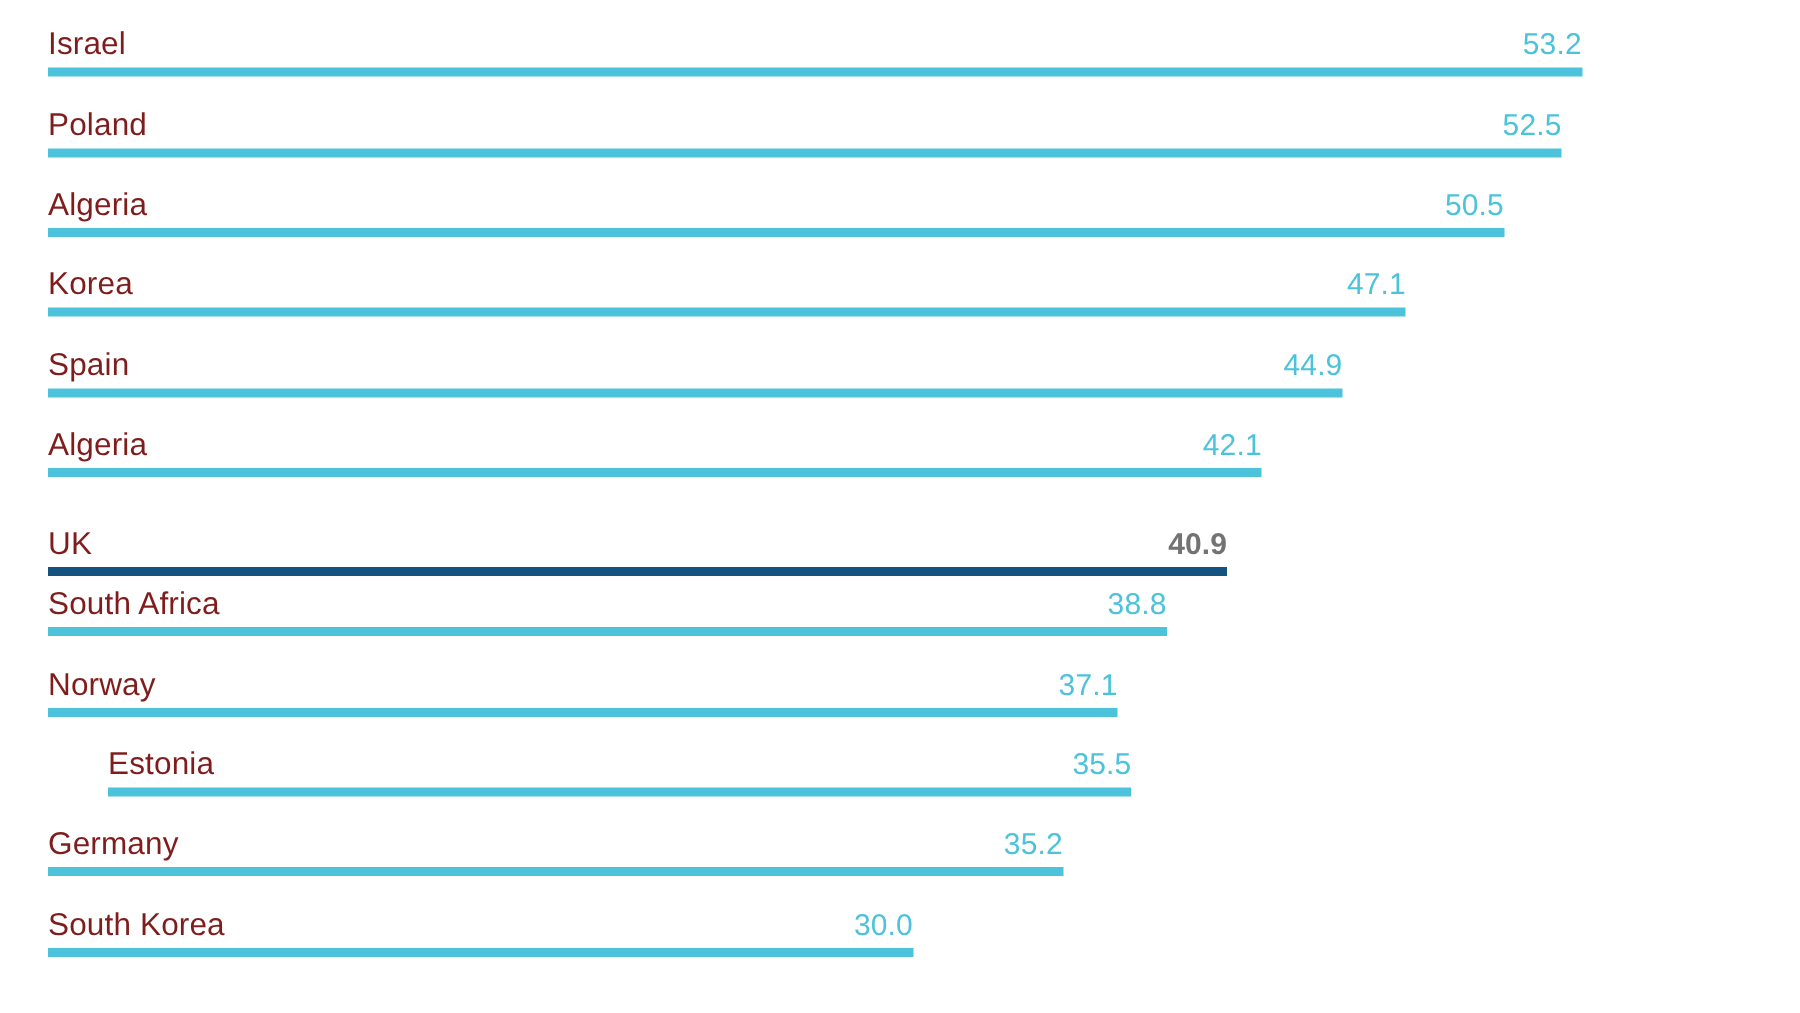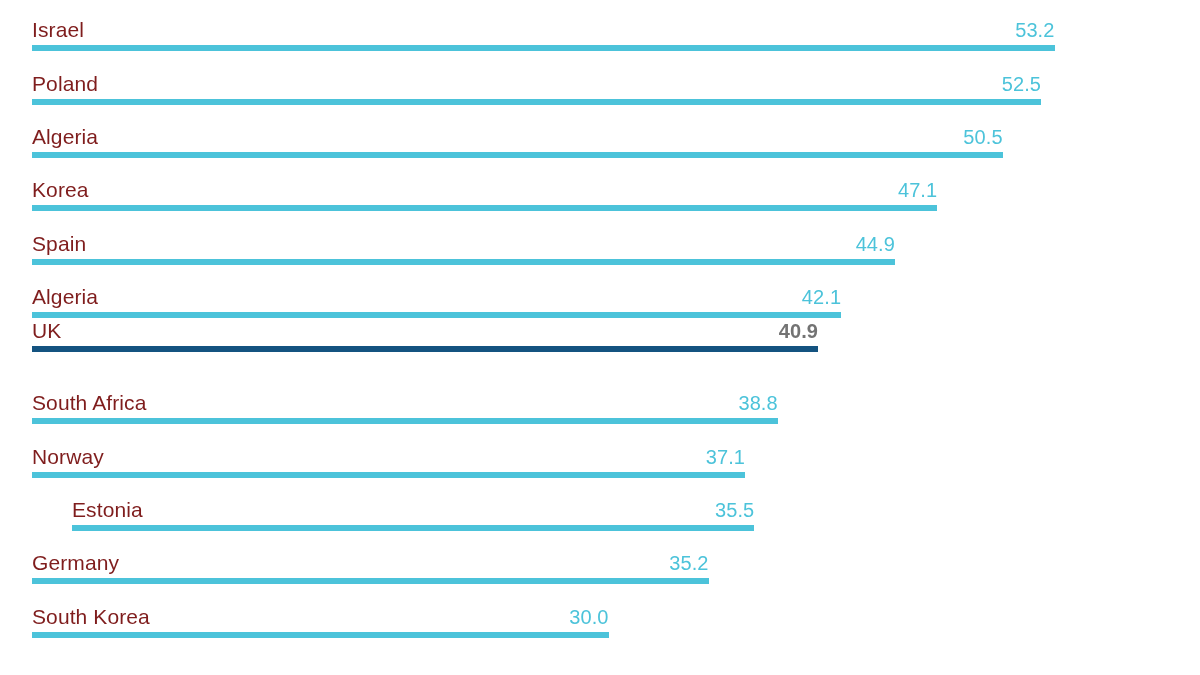--- a/index.html
+++ b/index.html
@@ -139,21 +139,21 @@
     </div>
     <div class="bar-row" style="top: 275.8px;">
       <div class="row-top">
         <span class="bar-label">Algeria</span>
         <span class="bar-value" style="left: 0px; width: 809.162px;">42.1</span>
       </div>
       <div class="bar-track">
         <div class="bar-fill" style="width: 809.162px;"></div>
       </div>
     </div>
-    <div class="bar-row is-highlight" style="top: 310px;">
+    <div class="bar-row is-highlight" style="top: 342px;">
       <div class="row-top">
         <span class="bar-label">UK</span>
         <span class="bar-value" style="left: 0px; width: 786.098px;">40.9</span>
       </div>
       <div class="bar-track">
         <div class="bar-fill" style="width: 786.098px;"></div>
       </div>
     </div>
     <div class="bar-row" style="top: 382.4px;">
       <div class="row-top">

